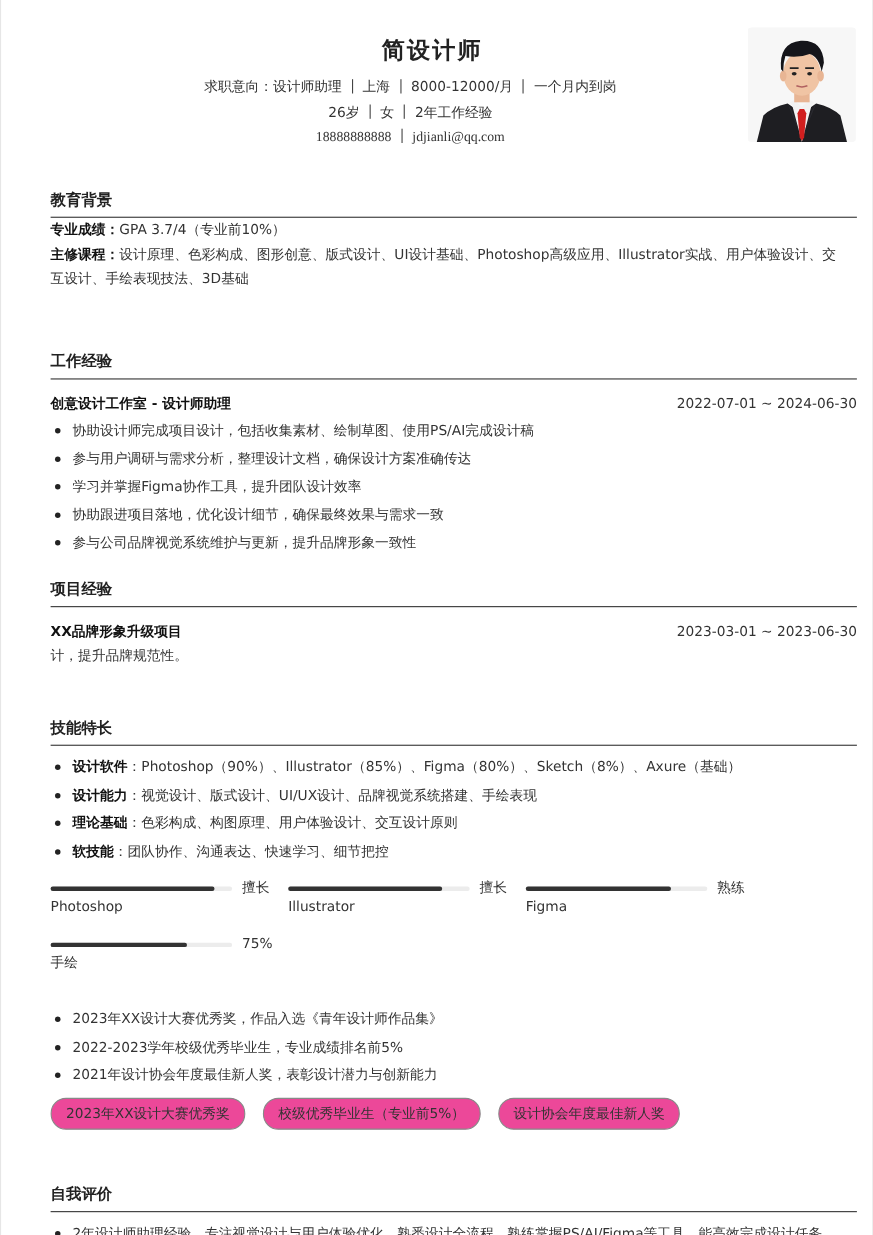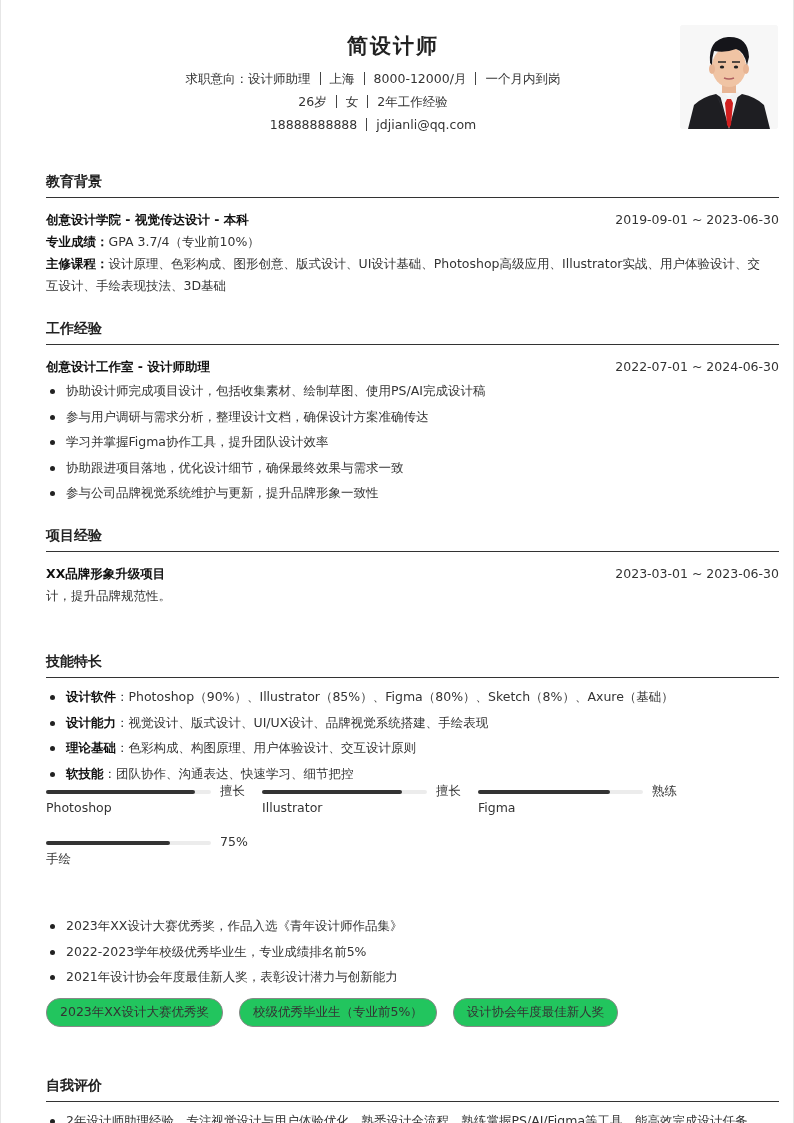--- a/index.html
+++ b/index.html
@@ -14,21 +14,21 @@
   }
   .page { position: absolute; left: 14px; top: 0; width: 794px; height: 1123px; padding: 0 31px; border-radius: 24px; }
 
   
   .header { position: relative; height: 160px; }
   .name { position: absolute; top: 32px; left: 0; width: 694px; text-align: center; font-size: 21px; font-weight: bold; color: #222; letter-spacing: 2px; margin-left: 0; }
   .info-line { position: absolute; left: 0; width: 654px; text-align: center; font-size: 12.5px; color: #333; }
   .info-line .sep { display: inline-block; width: 1px; height: 13px; background: #444; margin: 0 9px; vertical-align: -2px; }
   .line1 { top: 71px; }
   .line2 { top: 94px; }
-  .line3 { top: 117px; }
+  .line3 { top: 117px; font-family: Liberation Serif, serif; }
   .avatar { position: absolute; top: 25px; right: 0; width: 98px; height: 104px; background: #f8f8f8; overflow: hidden; border-radius: 3px; }
 
   
   .section { position: absolute; left: 31px; width: 733px; }
   .sec-title { font-size: 14px; font-weight: bold; color: #222; padding-bottom: 6px; border-bottom: 1.5px solid #333; }
   .row { display: flex; justify-content: space-between; align-items: center; }
   .bold { font-weight: bold; color: #111; }
   .date { color: #333; font-size: 12.5px; }
   .line { line-height: 22px; font-size: 12.5px; color: #333; }
   .bul { position: relative; padding-left: 20px; line-height: 25.5px; font-size: 12.5px; color: #333; }
@@ -36,21 +36,21 @@
 
   
   .bars { position: relative; height: 90px; }
   .bar-item { position: absolute; width: 200px; }
   .bar-track { position: absolute; left: 0; top: 4px; width: 165px; height: 4px; background: #ececec; border-radius: 2px; }
   .bar-fill { height: 4px; background: #333; border-radius: 2px; }
   .bar-level { position: absolute; left: 174px; top: -3px; font-size: 12.5px; color: #333; }
   .bar-name { position: absolute; left: 0; top: 14px; font-size: 12.5px; color: #333; }
 
   .tags { display: flex; gap: 16px; margin-top: 8px; }
-  .tag { border: 1px solid #888; border-radius: 14px; padding: 5px 13px; font-size: 12.5px; color: #333; background: #22c55e; }
+  .tag { border: 1px solid #888; border-radius: 14px; padding: 5px 13px; font-size: 12.5px; color: #333; background: #ec4899; }
 </style>
 </head>
 <body>
 
 <div class="page">
 
   <div class="header">
     <div class="name">简设计师</div>
 
     <div class="info-line line1">
@@ -93,24 +93,20 @@
         <path d="M38 37 L46 37" stroke="#222" stroke-width="1.6"></path>
         <path d="M52 37 L60 37" stroke="#222" stroke-width="1.6"></path>
 
         <path d="M44 53 Q49 55 54 53" stroke="#b06060" stroke-width="1.4" fill="none"></path>
       </svg>
     </div>
   </div>
 
   <div class="section" style="top:173px;">
     <div class="sec-title">教育背景</div>
-    <div class="row" style="margin-top:11px; line-height:22px;">
-      <span class="bold">创意设计学院 - 视觉传达设计 - 本科</span>
-      <span class="date">2019-09-01 ~ 2023-06-30</span>
-    </div>
     <div class="line">
       <span class="bold">专业成绩：</span><span>GPA 3.7/4（专业前10%）</span>
     </div>
     <div class="line">
       <span class="bold">主修课程：</span><span>设计原理、色彩构成、图形创意、版式设计、UI设计基础、Photoshop高级应用、Illustrator实战、用户体验设计、交</span>
     </div>
     <div class="line">互设计、手绘表现技法、3D基础</div>
   </div>
 
   <div class="section" style="top:320px;">
@@ -137,21 +133,21 @@
 
   <div class="section" style="top:653px;">
     <div class="sec-title">技能特长</div>
     <div style="margin-top:6px;">
       <div class="bul"><span class="bold">设计软件</span><span>：Photoshop（90%）、Illustrator（85%）、Figma（80%）、Sketch（8%）、Axure（基础）</span></div>
       <div class="bul"><span class="bold">设计能力</span><span>：视觉设计、版式设计、UI/UX设计、品牌视觉系统搭建、手绘表现</span></div>
       <div class="bul"><span class="bold">理论基础</span><span>：色彩构成、构图原理、用户体验设计、交互设计原则</span></div>
       <div class="bul"><span class="bold">软技能</span><span>：团队协作、沟通表达、快速学习、细节把控</span></div>
     </div>
 
-    <div class="bars" style="">
+    <div class="bars" style="margin-top:16px;">
       <div class="bar-item" style="left:0; top:0;">
         <div class="bar-track">
             <div class="bar-fill" style="width: 90%;"></div>
           </div>
         <span class="bar-level">擅长</span>
         <span class="bar-name">Photoshop</span>
       </div>
       <div class="bar-item" style="left:216px; top:0;">
         <div class="bar-track">
             <div class="bar-fill" style="width: 85%;"></div>

